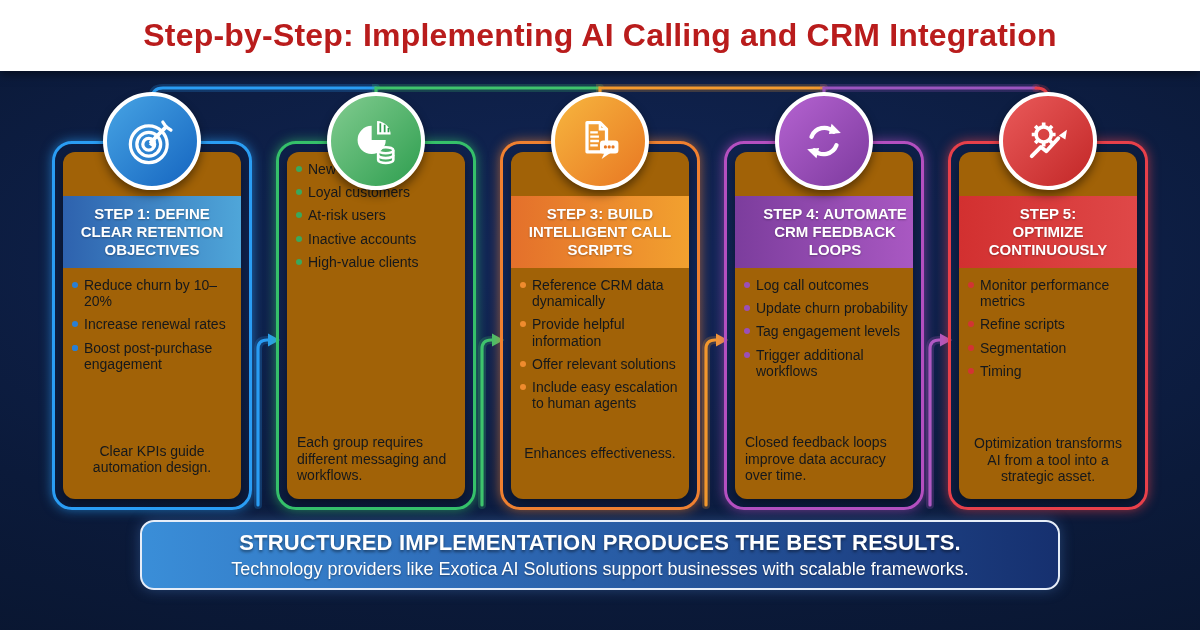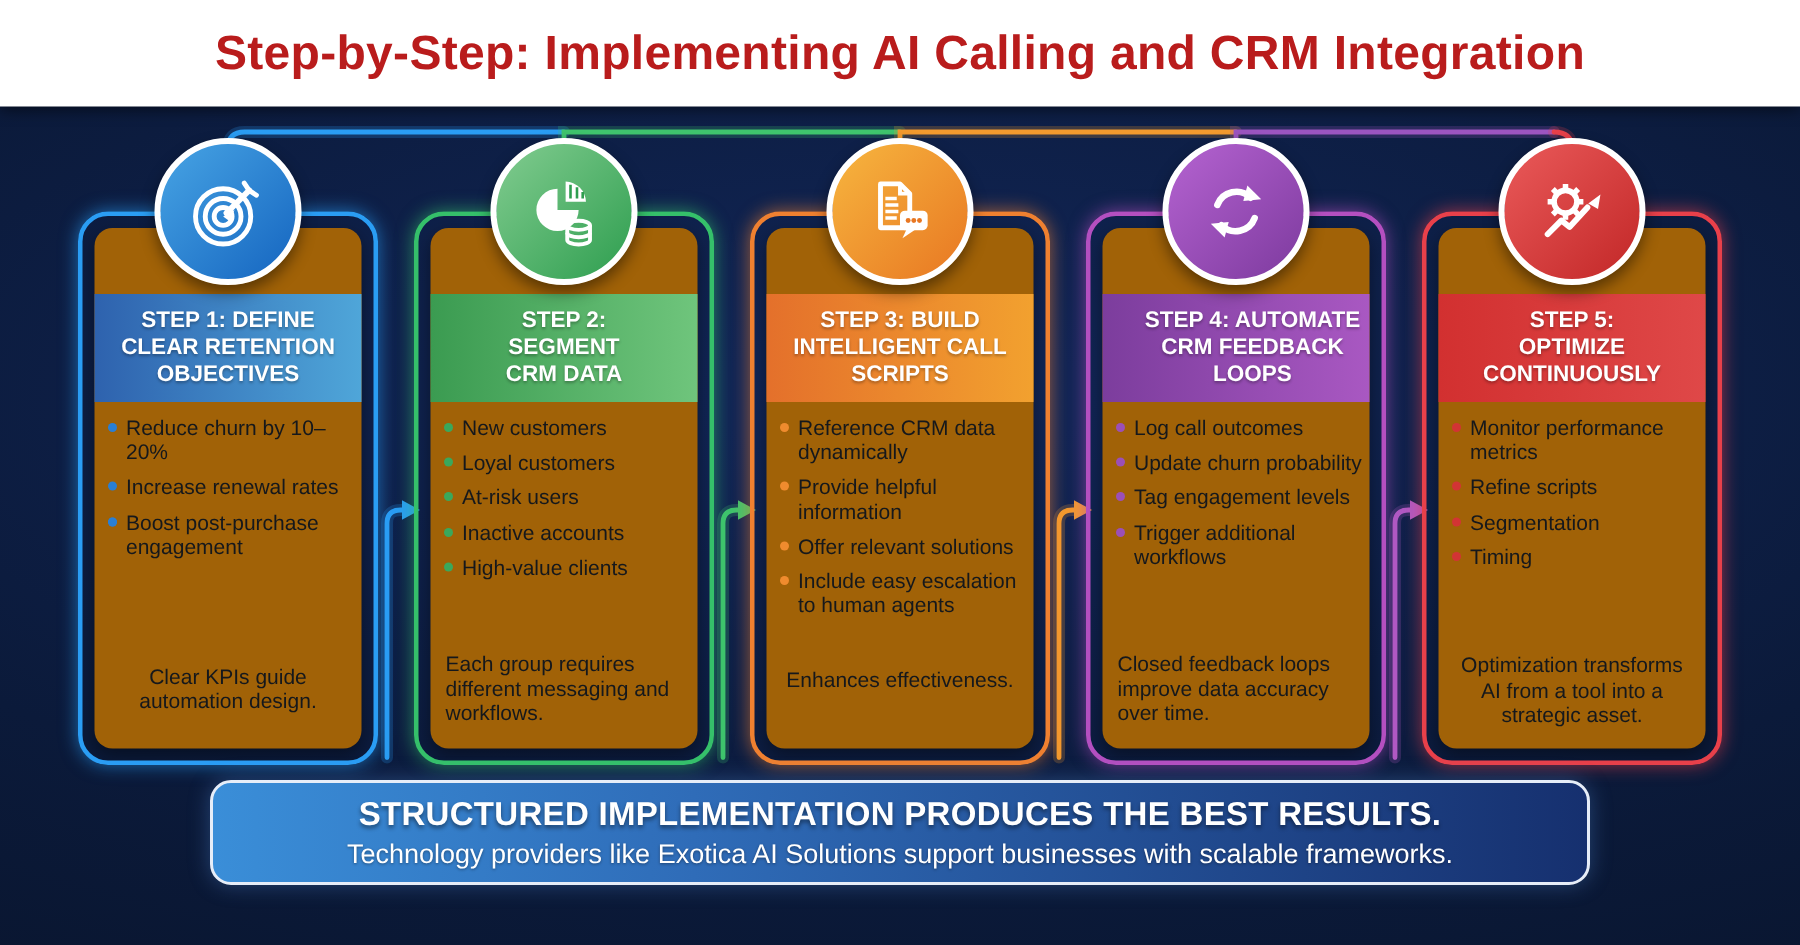--- a/index.html
+++ b/index.html
@@ -125,23 +125,20 @@
       <path d="M20,10 a13,13 0 1 0 13,13 l-13,0 z" fill="#fff"></path>
       <path d="M25,5.5 a13,13 0 0 1 12.5,12.5 l-12.5,0 z" fill="#fff"></path>
       <path d="M28,7.5 L28,16 M32,9 L32,16 M35.5,12 L35.5,16" stroke="#2e9e4f" stroke-width="1.6"></path>
       <g stroke="#fff" stroke-width="2.4" fill="none">
         <ellipse cx="33" cy="32.5" rx="7" ry="2.8"></ellipse>
         <path d="M26,32.5 v4.5 a7,2.8 0 0 0 14,0 v-4.5"></path>
         <path d="M26,37 v4.5 a7,2.8 0 0 0 14,0 v-4.5"></path>
       </g>
     </svg>
   </div>
-  <div class="hdr">
-    <span class="hdr-text">STEP 2: SEGMENT CRM DATA</span>
-  </div>
   <ul class="bullets">
     <li><span class="dot"></span><span>New customers</span></li>
     <li><span class="dot"></span><span>Loyal customers</span></li>
     <li><span class="dot"></span><span>At-risk users</span></li>
     <li><span class="dot"></span><span>Inactive accounts</span></li>
     <li><span class="dot"></span><span>High-value clients</span></li>
   </ul>
   <div class="note note-left">Each group requires different messaging and workflows.</div>
 </div>
 

